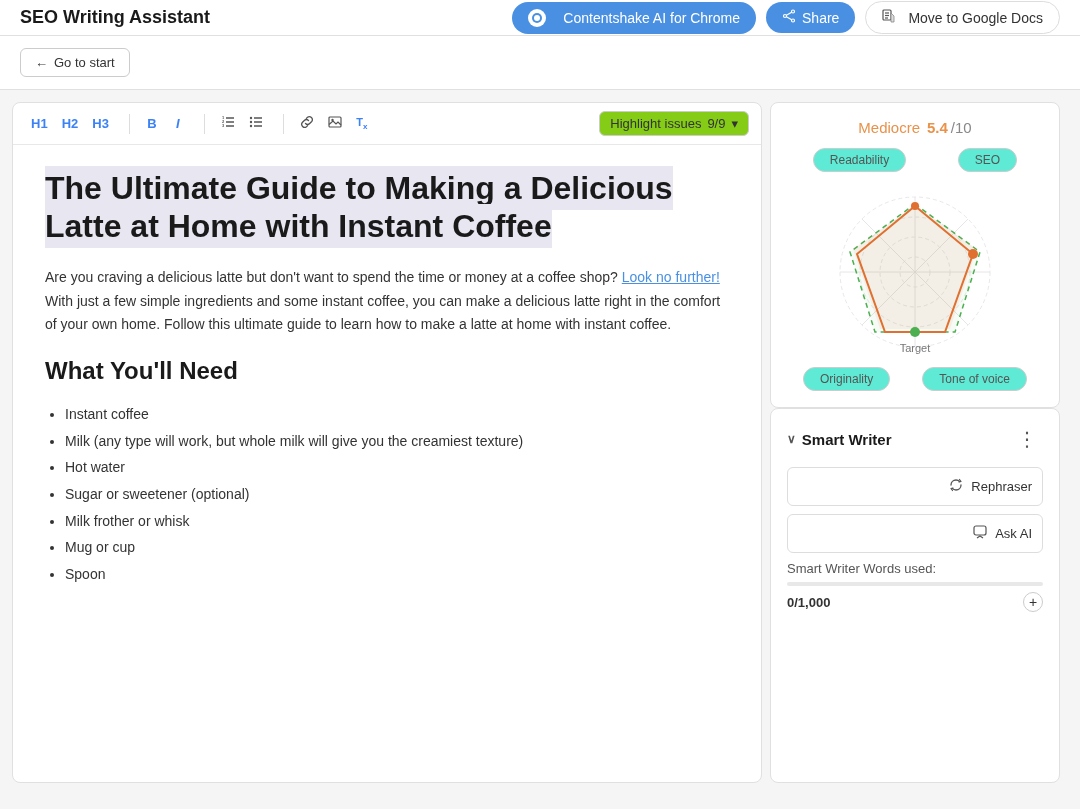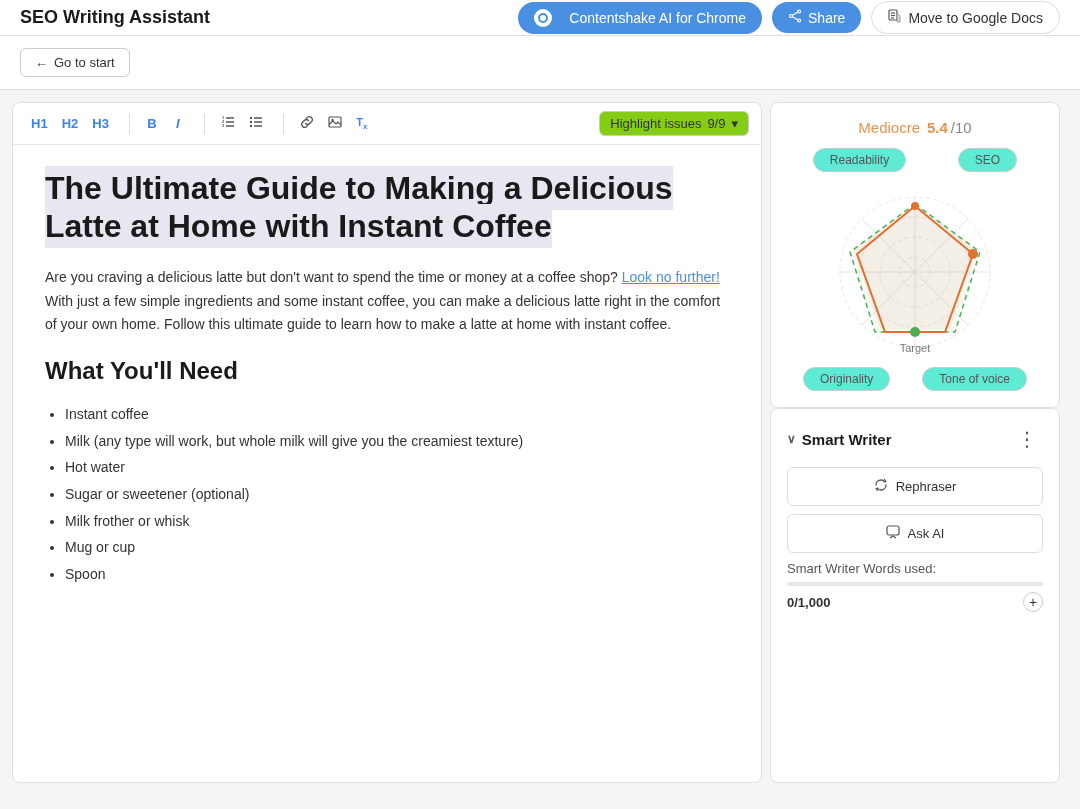--- a/index.html
+++ b/index.html
@@ -56,21 +56,21 @@
       border: none;
       border-radius: 20px;
       padding: 7px 16px;
       font-size: 14px;
       font-weight: 500;
       cursor: pointer;
     }
     .btn-google-docs {
       display: flex;
       align-items: center;
-      gap: 6px;
+      gap: 12px;
       background: #fff;
       color: #333;
       border: 1px solid #ddd;
       border-radius: 20px;
       padding: 7px 16px;
       font-size: 14px;
       font-weight: 500;
       cursor: pointer;
     }
 
@@ -290,21 +290,21 @@
       font-weight: 700;
       color: #1a1a1a;
     }
     .chevron-icon {
       font-size: 12px;
       color: #555;
     }
     .smart-btn {
       display: flex;
       align-items: center;
-      justify-content: center;
+      justify-content: flex-end;
       gap: 8px;
       width: 100%;
       background: #fff;
       border: 1px solid #ddd;
       border-radius: 6px;
       padding: 10px;
       font-size: 13px;
       color: #333;
       cursor: pointer;
       margin-bottom: 8px;

